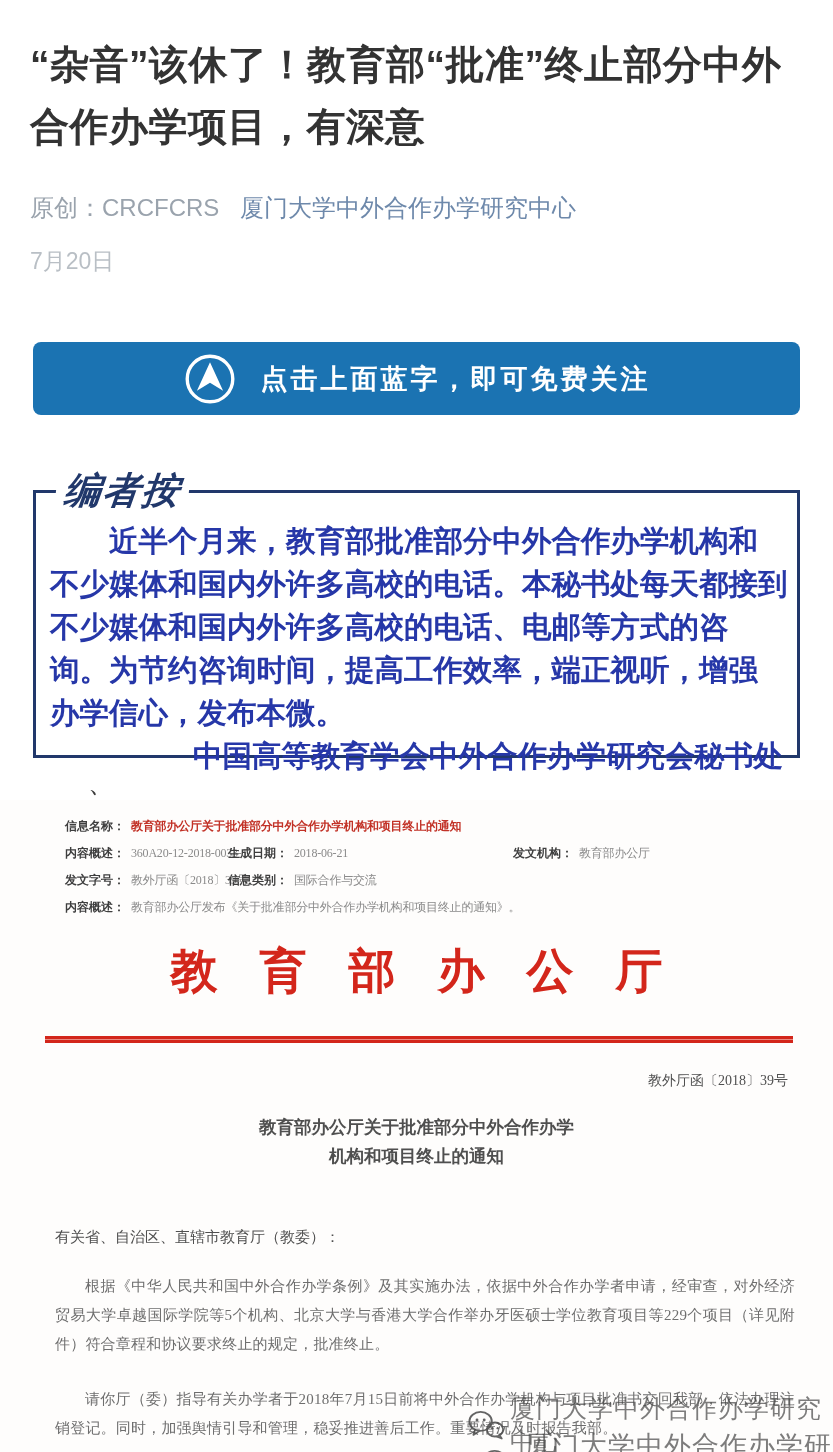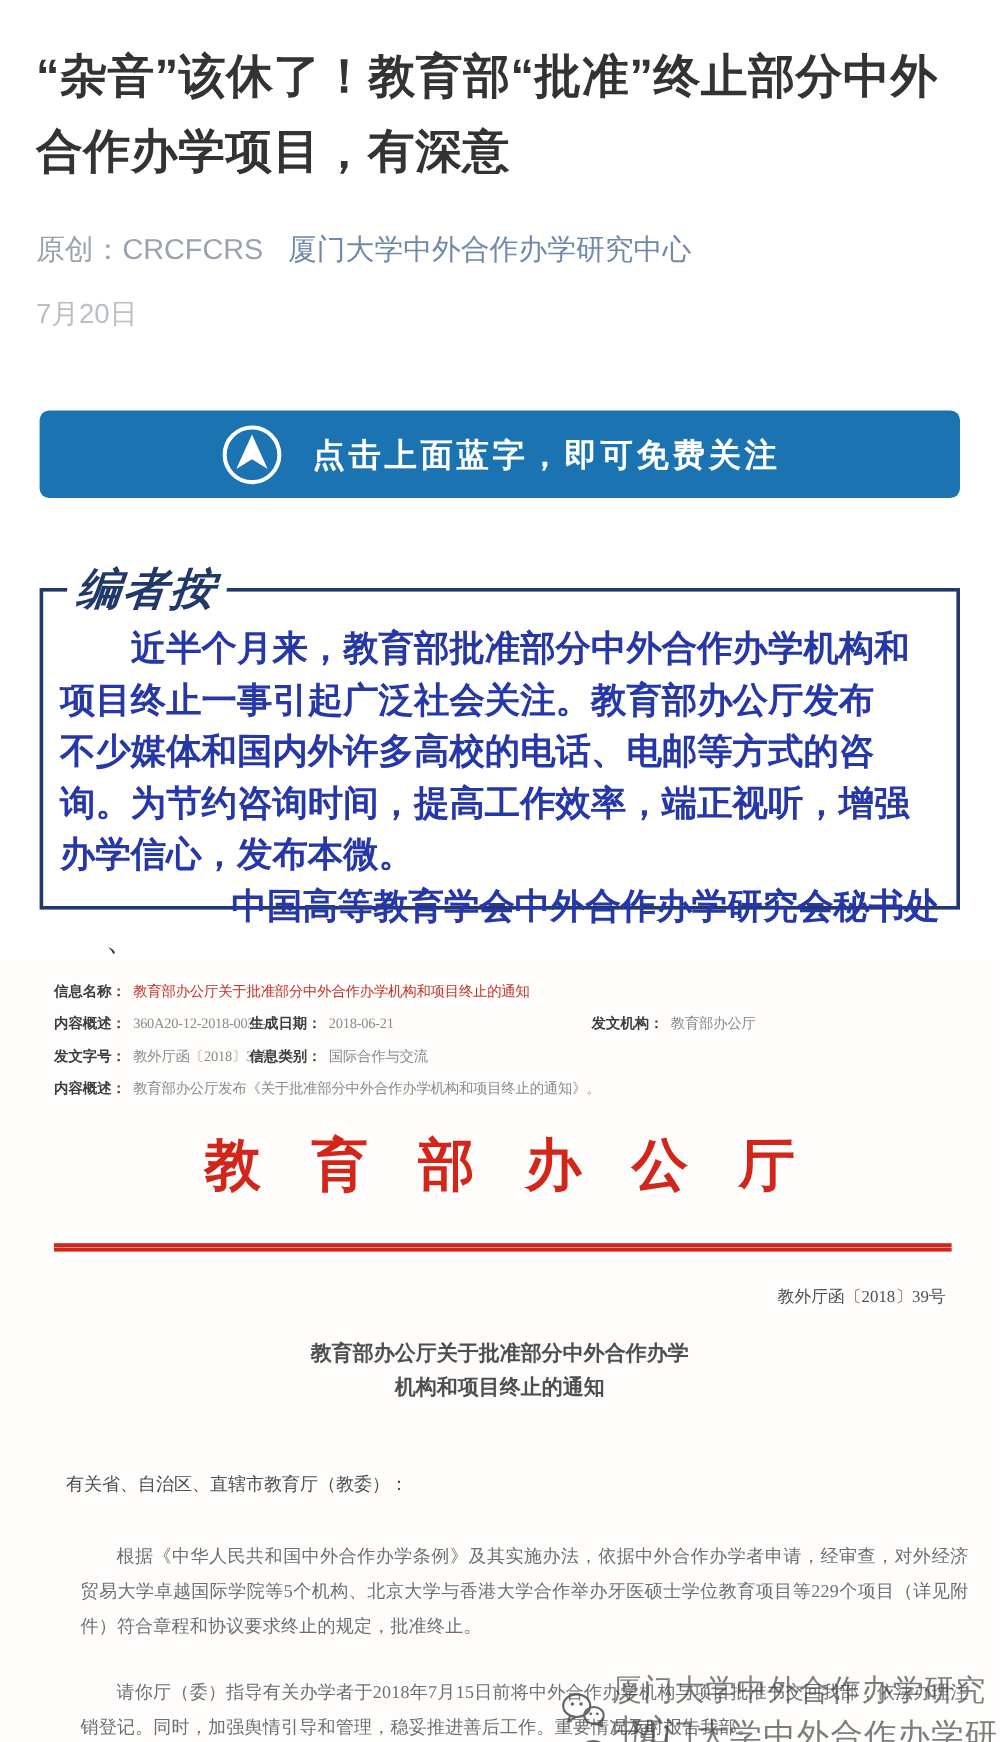--- a/index.html
+++ b/index.html
@@ -27,36 +27,36 @@
   .ed-line{font-size:29.5px;line-height:43px;font-weight:700;color:var(--editor_text);white-space:nowrap;}
   .ed-line.indent{text-indent:2em;}
   .ed-line.right{text-align:right;}
   .stray{position:absolute;left:88px;top:766px;font-size:26px;color:#3a3a3a;}
   
   .doc{position:absolute;left:0;top:800px;width:833px;height:652px;background:#fefdfc;
        font-family:"Liberation Serif","DejaVu Serif",serif;}
   .meta{position:absolute;left:45px;top:18px;width:760px;font-size:12px;}
   .meta-row{position:relative;height:27px;}
   .meta-row .cell{position:absolute;left:0;top:0;white-space:nowrap;}
-  .meta-row .cell b{color:var(--meta_label);font-weight:700;margin-right:6px;}
+  .meta-row .cell b{color:var(--meta_label);font-weight:700;margin-right:6px;margin-left:20px;}
   .meta-row .cell i{font-style:normal;color:var(--meta_value);letter-spacing:-.2px;}
-  .meta-row .cell i.red{color:var(--meta_red);font-weight:400;}
+  .meta-row .cell i.red{color:var(--meta_red);font-weight:700;}
   .row-2 .cell:nth-child(2){left:163px;}
   .row-2 .cell:nth-child(3){left:448px;}
   .row-3 .cell:nth-child(2){left:163px;}
   .agency{position:absolute;left:0;right:0;top:140px;text-align:center;
           font-size:47px;font-weight:700;color:var(--doc_red);
           letter-spacing:42px;text-indent:42px;}
   .redline{position:absolute;left:45px;top:236px;width:748px;height:7px;
            background:linear-gradient(to bottom,var(--doc_red) 0 3px,#e98a82 3px 4px,var(--doc_red) 4px 7px);}
   .docnum{position:absolute;right:45px;top:272px;font-size:14px;color:var(--doc_heading);}
   .doctitle{position:absolute;left:0;right:0;top:313px;text-align:center;
             font-size:17.5px;line-height:29px;font-weight:700;color:var(--doc_heading);}
   .salutation{position:absolute;left:55px;top:428px;font-size:15px;color:var(--doc_heading);}
-  .para{position:absolute;left:55px;width:740px;margin:12px;font-size:15px;line-height:29px;
+  .para{position:absolute;left:55px;width:740px;margin:0;font-size:15px;line-height:29px;
         color:var(--doc_text);text-align:justify;text-indent:2em;letter-spacing:.2px;}
   .para1{top:472px;}
   .para2{top:585px;}
   
   .wm{position:absolute;display:flex;align-items:center;gap:6px;color:var(--watermark);
       font-family:"Liberation Sans","DejaVu Sans",sans-serif;font-weight:400;opacity:.85;}
   .wm1{left:468px;top:1392px;font-size:25px;letter-spacing:1px;}
   .wm2{left:482px;top:1428px;font-size:27px;letter-spacing:1px;}
   .wm-icon{width:36px;height:30px;display:block;flex:none;}
 </style>
@@ -79,21 +79,21 @@
       <circle cx="32" cy="32" r="27" fill="none" stroke="#ffffff" stroke-width="4"></circle>
       <path d="M32 12 L47.5 46 L32 36.5 L16.5 46 Z" fill="#ffffff"></path>
     </svg>
     <span class="banner-text">点击上面蓝字，即可免费关注</span>
   </div>
 
   <div class="editor-box">
     <span class="editor-title">编者按</span>
     <div class="editor-body" id="editor-lines">
         <div class="ed-line indent">近半个月来，教育部批准部分中外合作办学机构和</div>
-        <div class="ed-line">项目终止一事引起广泛社会关注。教育部办公厅发布</div>
+        <div class="ed-line">不少媒体和国内外许多高校的电话。本秘书处每天都接到</div>
         <div class="ed-line">不少媒体和国内外许多高校的电话、电邮等方式的咨</div>
         <div class="ed-line">询。为节约咨询时间，提高工作效率，端正视听，增强</div>
         <div class="ed-line">办学信心，发布本微。</div>
         <div class="ed-line right">中国高等教育学会中外合作办学研究会秘书处</div>
       </div>
   </div>
 
   <div class="stray">、</div>
 
   <div class="doc">

